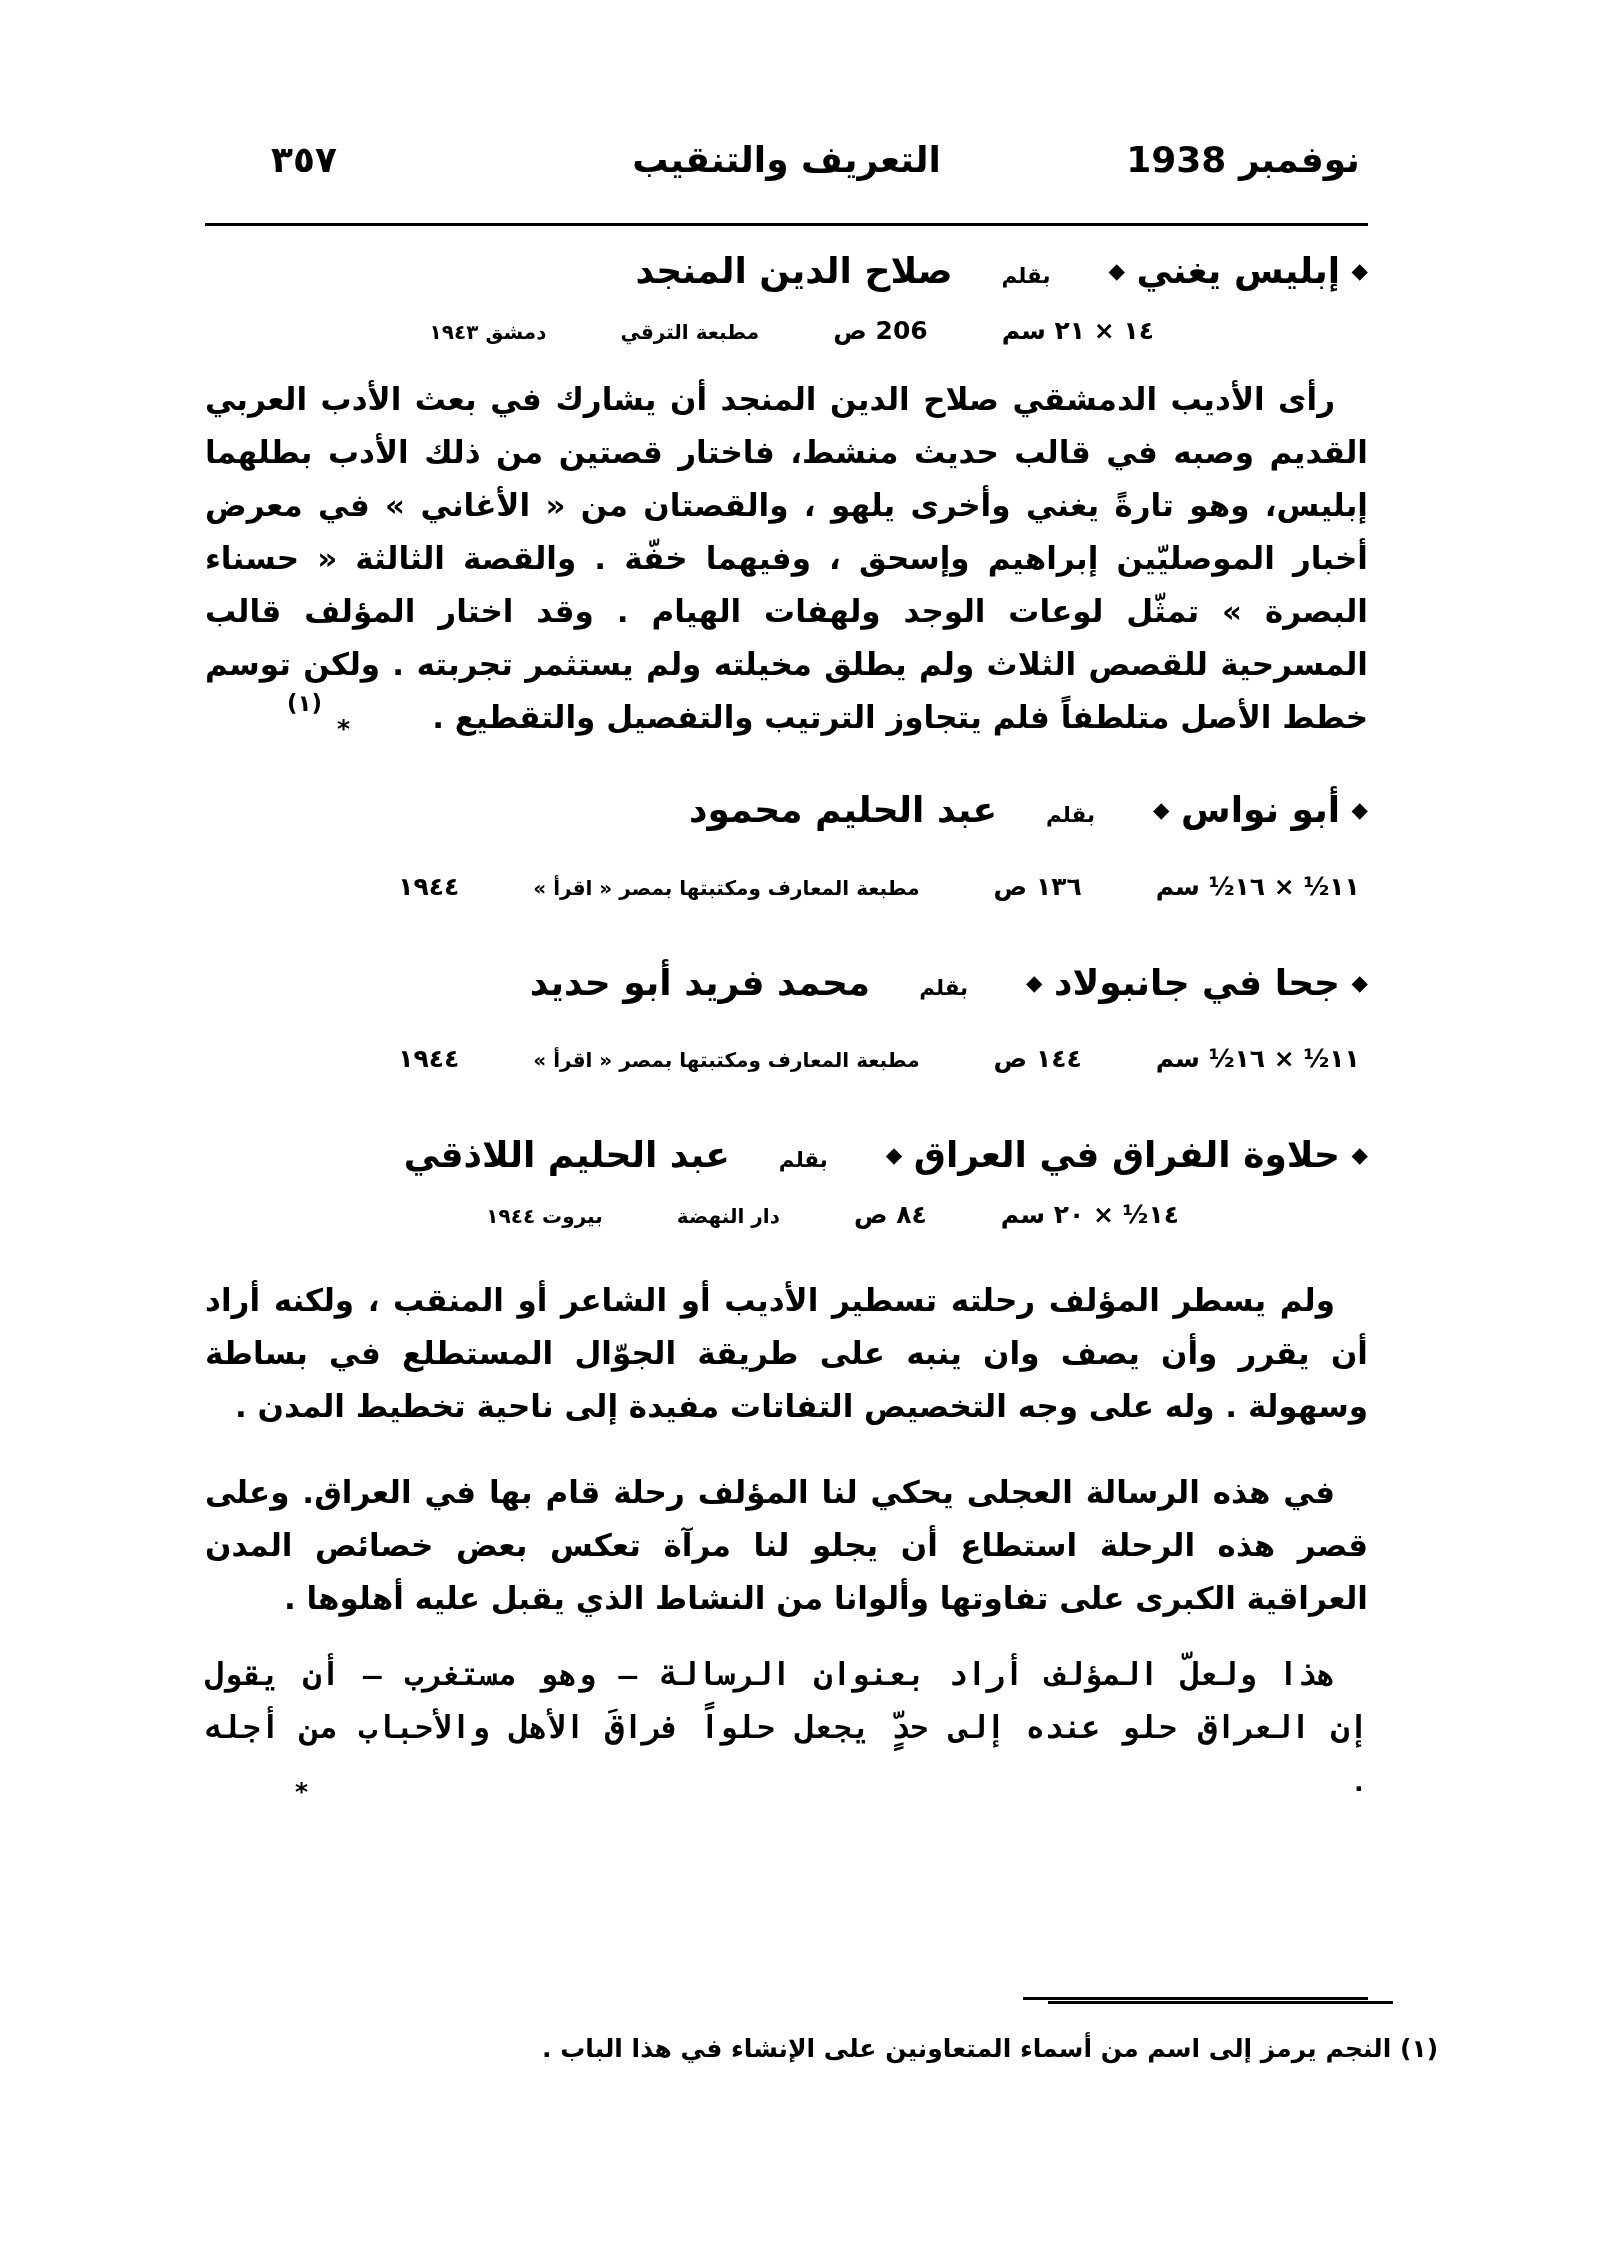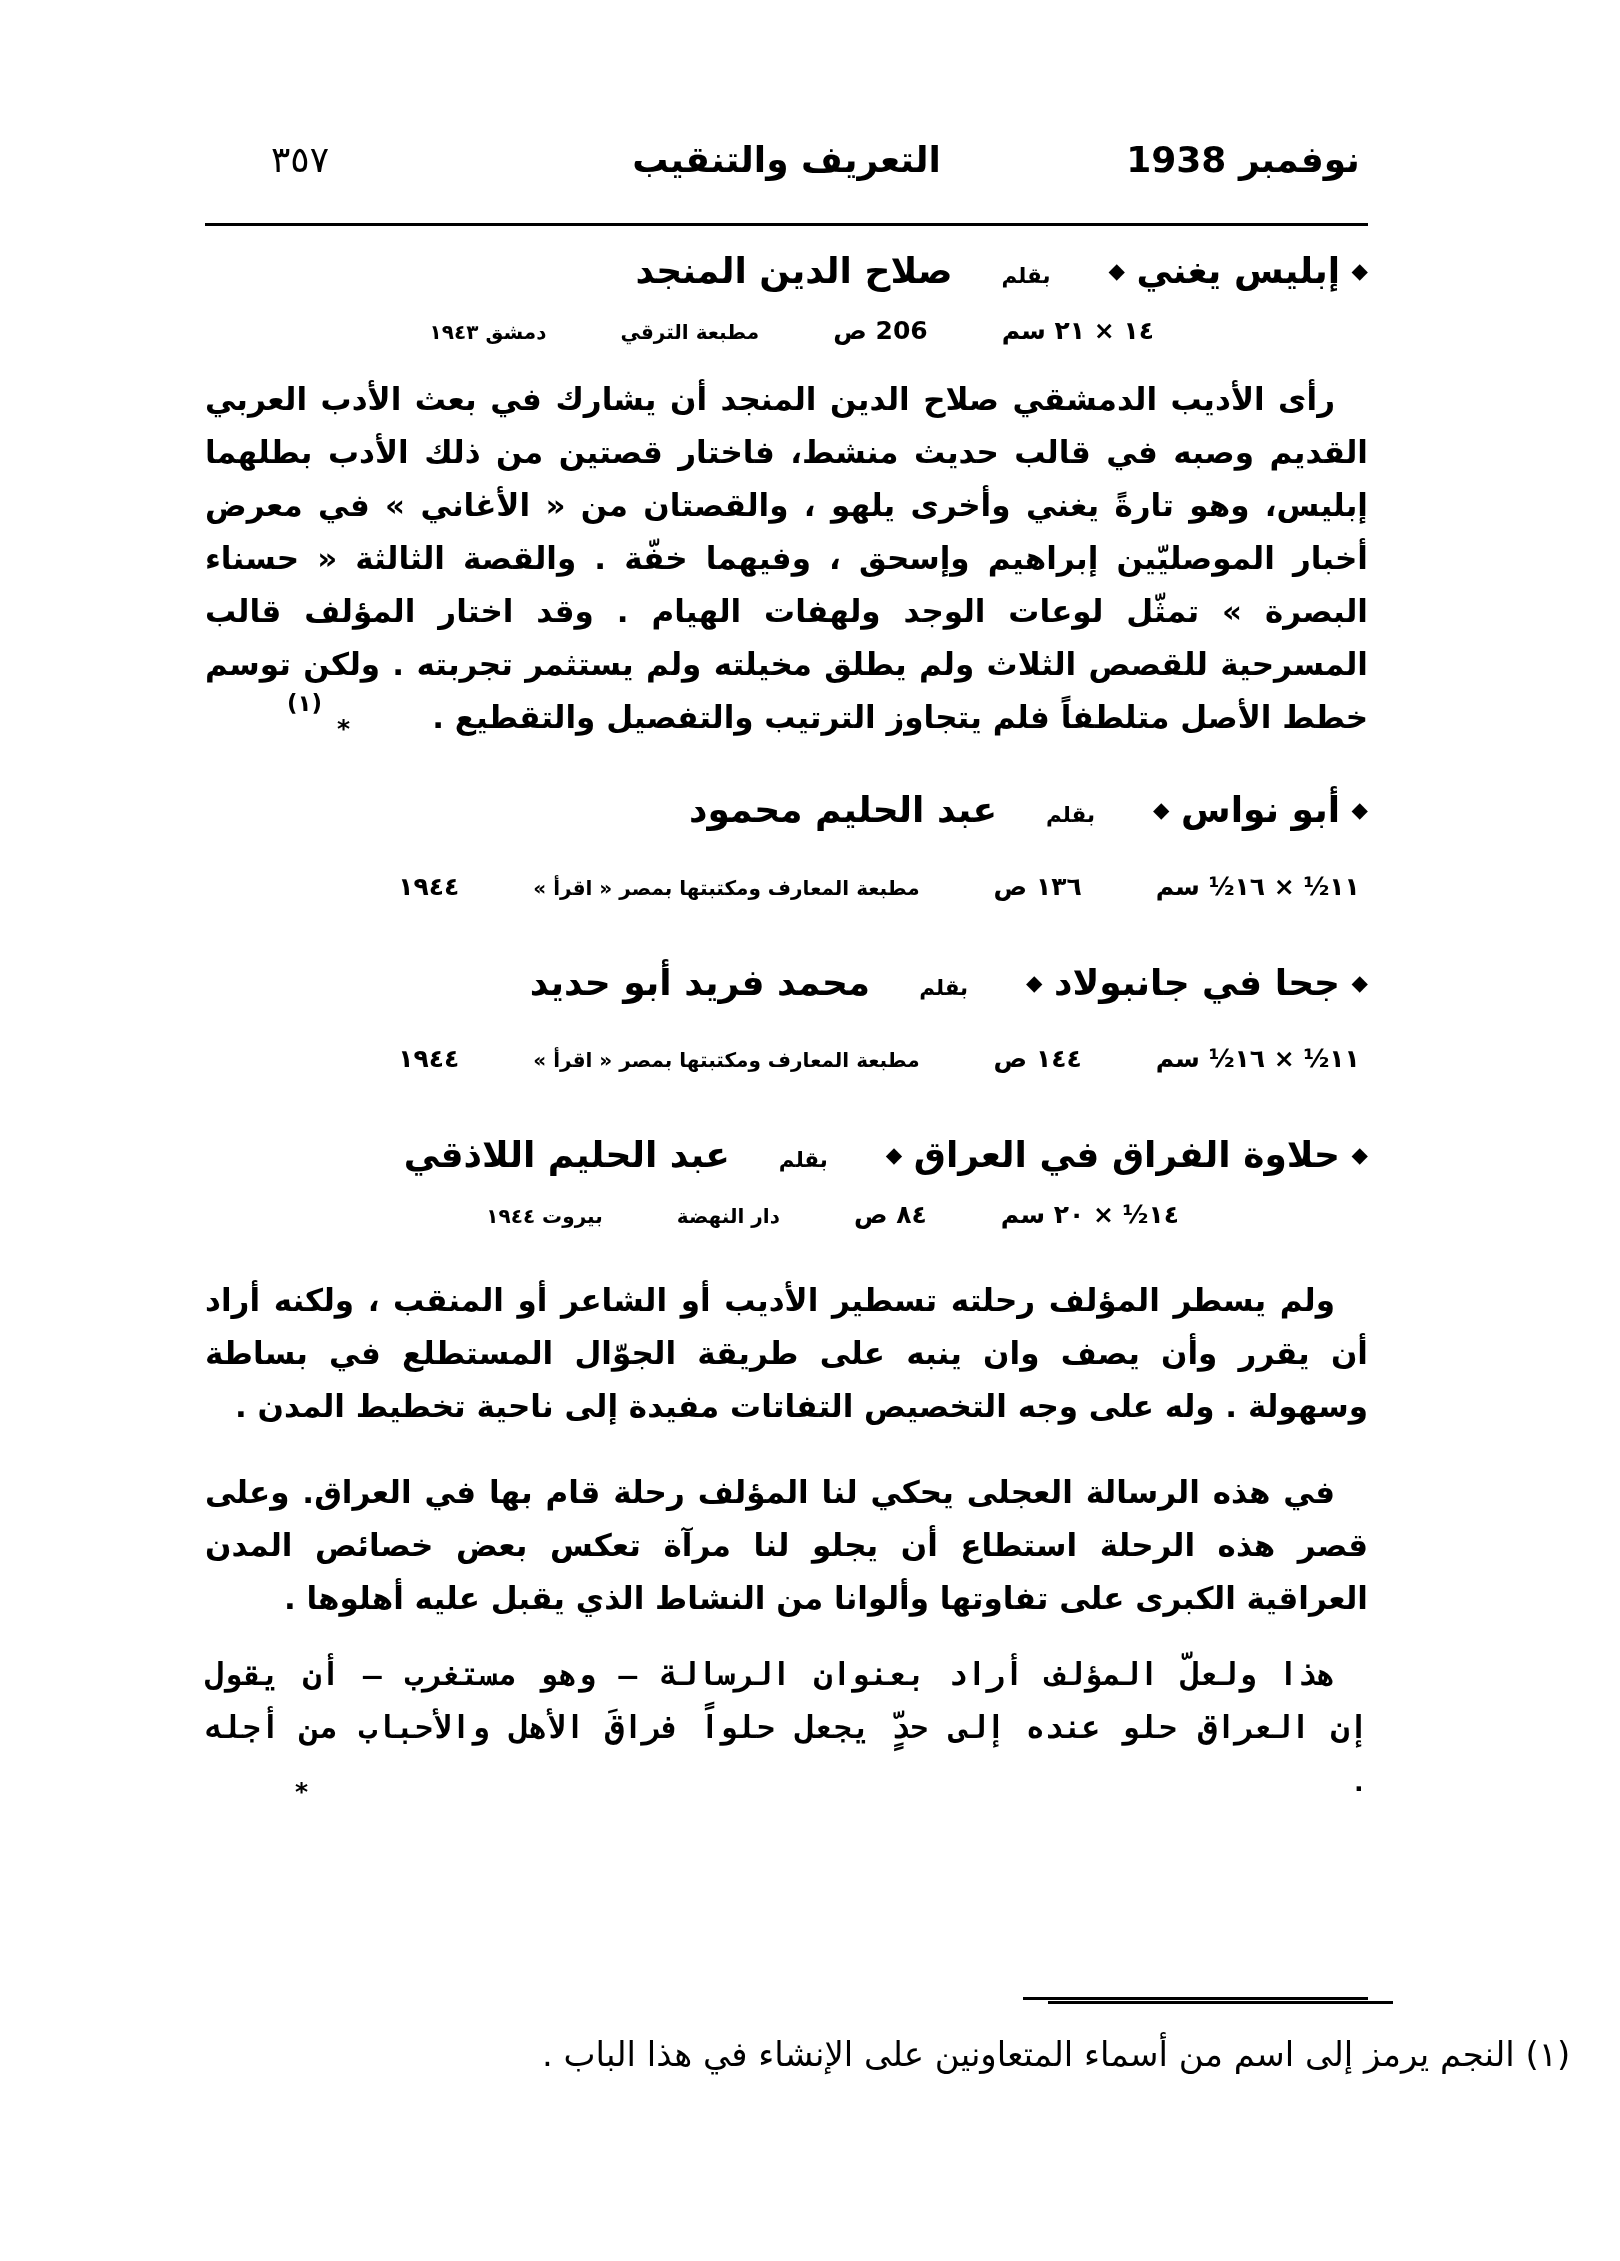--- a/index.html
+++ b/index.html
@@ -41,21 +41,21 @@
       text-align: center;
       top: 16.4px;
       font-size: 36px;
       font-weight: bold;
     }
     .rh-page {
       position: absolute;
       left: 66px;
       top: 16.4px;
       font-size: 36px;
-      font-weight: normal;
+      font-weight: bold;
     }
     .rule-top {
       position: absolute;
       top: 100px;
       right: 0;
       left: 0;
       height: 3.3px;
       background: #000;
     }
 
@@ -123,22 +123,22 @@
     .rule-footnote {
       position: absolute;
       left: 0;
       width: 345px;
       height: 2.5px;
       background: #000;
     }
     .footnote {
       position: absolute;
       left: 58px;
-      font-size: 34px;
-      font-weight: normal;
+      font-size: 25px;
+      font-weight: bold;
       white-space: nowrap;
       direction: rtl;
       text-align: right;
     }
   </style>
 </head>
 <body>
 
 <div class="page">
 

